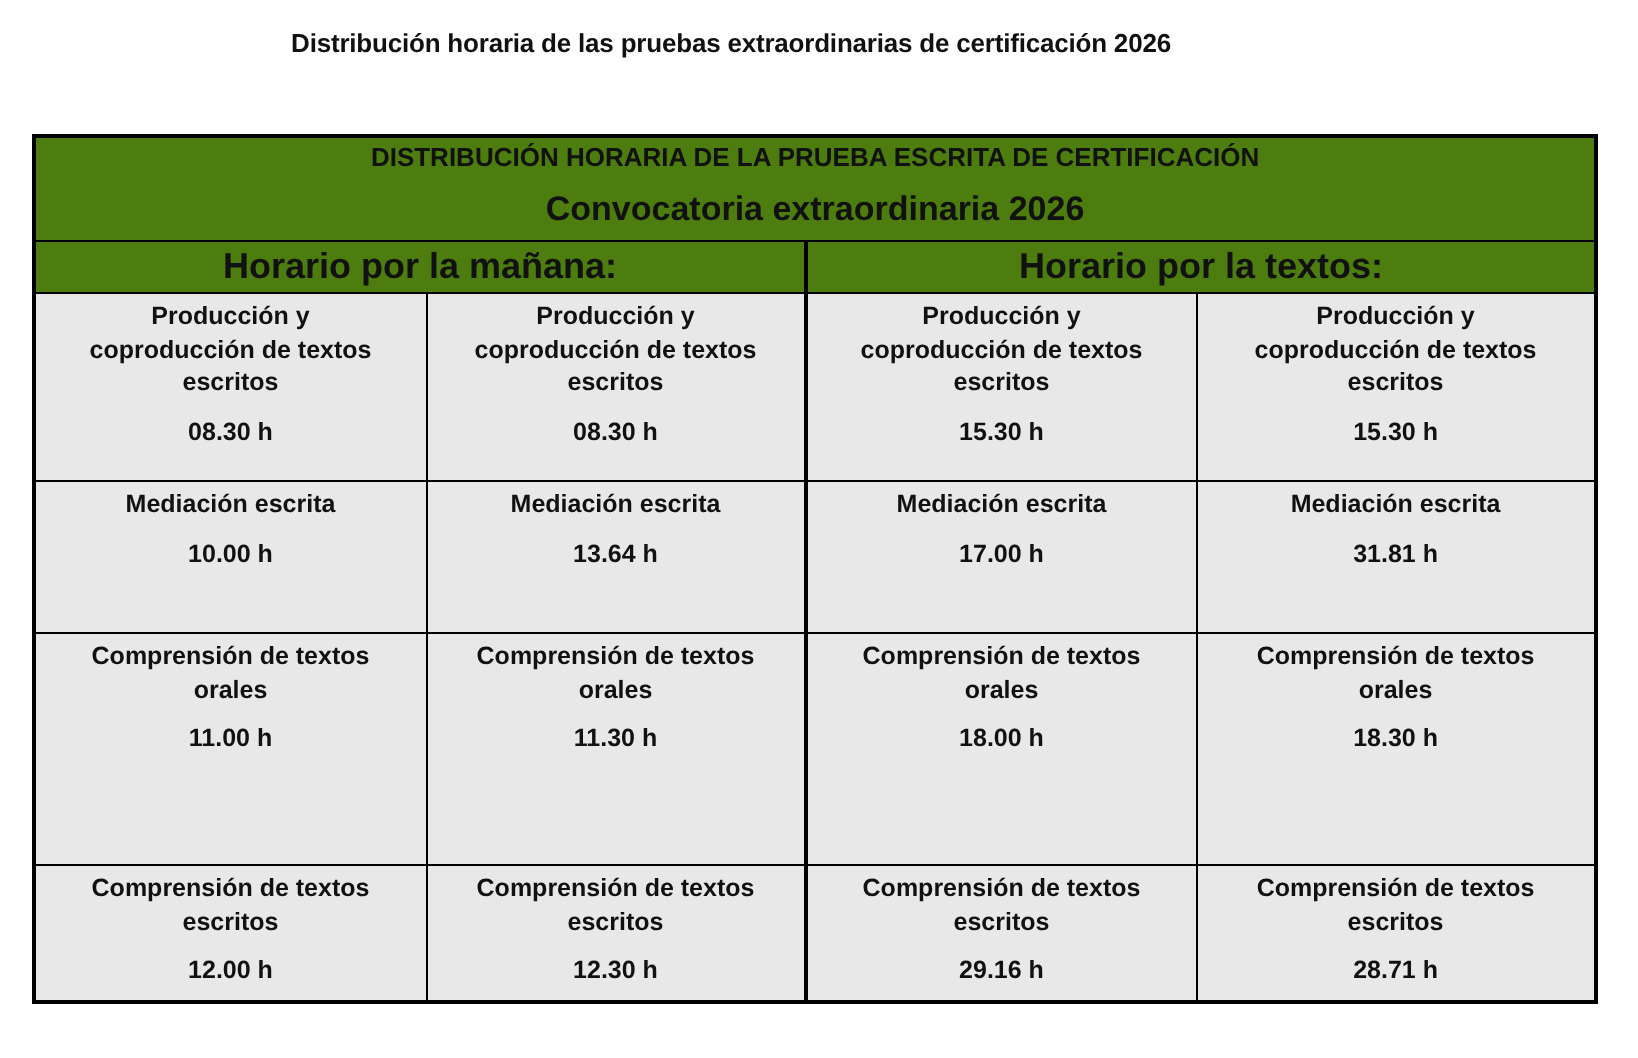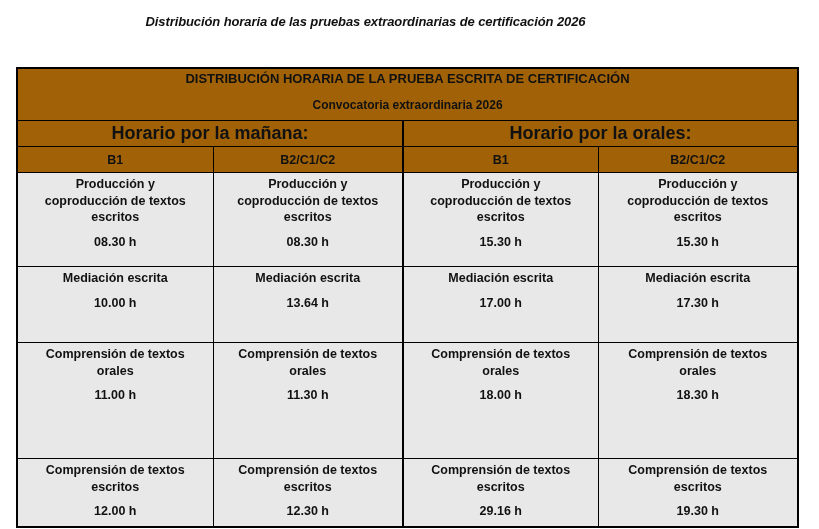--- a/index.html
+++ b/index.html
@@ -1,26 +1,26 @@
 <!DOCTYPE html>
 <html><head>
 <meta charset="utf-8">
 <style>
   html, body { margin: 0; padding: 0; background: #ffffff; }
   body { width: 819px; height: 529px; position: relative; overflow: hidden;
          font-family: "Liberation Sans", sans-serif; color: #111; }
   .doc-title { position: absolute; top: 14px; left: 0; width: 731px; text-align: center;
-               font-size: 13px; font-weight: bold; font-style: italic; letter-spacing: -0.1px; }
+               font-size: 13px; font-weight: bold; letter-spacing: -0.1px; }
   table.sched { position: absolute; left: 16px; top: 67px; width: 781px;
                 border-collapse: collapse; table-layout: fixed; border: 2px solid #000; }
   table.sched td { border: 1px solid #000; text-align: center; font-weight: bold; padding: 0; }
-  .hdr { background: #a16207; margin-left: 44px; }
+  .hdr { background: #4d7c0f; margin-left: 44px; }
   .title-cell { height: 51px; font-size: 13px; vertical-align: top; }
   .title-cell .t1 { margin-top: 2px; line-height: 16px; }
-  .title-cell .t2 { margin-top: 10px; line-height: 16px; font-size: 12px; }
+  .title-cell .t2 { margin-top: 10px; line-height: 16px; font-size: 17px; }
   .period-cell { height: 25px; font-size: 18px; }
   .level-cell { height: 25px; font-size: 12.5px; }
   .body-cell { background: #e8e8e8; vertical-align: top; font-size: 12.5px; }
   .body-cell .name { line-height: 16.5px; margin-top: 3px; padding: 0 18px; }
   .body-cell .time { line-height: 16px; margin-top: 8px; }
   .r1 { height: 94px; } .r2 { height: 76px; } .r3 { height: 116px; } .r4 { height: 68px; margin-left: 32px; }
   .thick-l { border-left: 2px solid #000 !important; }
 </style>
 </head>
 <body>
@@ -36,27 +36,21 @@
   </colgroup>
   <tbody>
       <tr>
     <td class="hdr title-cell" colspan="4">
       <div class="t1">DISTRIBUCIÓN HORARIA DE LA PRUEBA ESCRITA DE CERTIFICACIÓN</div>
       <div class="t2">Convocatoria extraordinaria 2026</div>
     </td>
   </tr>
   <tr>
     <td class="hdr period-cell" colspan="2">Horario por la mañana:</td>
-    <td class="hdr period-cell thick-l" colspan="2">Horario por la orales:</td>
-  </tr>
-  <tr>
-    <td class="hdr level-cell">B1</td>
-    <td class="hdr level-cell">B2/C1/C2</td>
-    <td class="hdr level-cell thick-l">B1</td>
-    <td class="hdr level-cell">B2/C1/C2</td>
+    <td class="hdr period-cell thick-l" colspan="2">Horario por la textos:</td>
   </tr>
 
   <tr class="r1">
     <td class="body-cell">
           <div class="name">Producción y coproducción de textos escritos</div>
           <div class="time">08.30 h</div>
         </td>
     <td class="body-cell">
           <div class="name">Producción y coproducción de textos escritos</div>
           <div class="time">08.30 h</div>
@@ -79,21 +73,21 @@
     <td class="body-cell">
           <div class="name">Mediación escrita</div>
           <div class="time">13.64 h</div>
         </td>
     <td class="body-cell thick-l">
           <div class="name">Mediación escrita</div>
           <div class="time">17.00 h</div>
         </td>
     <td class="body-cell">
           <div class="name">Mediación escrita</div>
-          <div class="time">17.30 h</div>
+          <div class="time">31.81 h</div>
         </td>
   </tr>
 
   <tr class="r3">
     <td class="body-cell">
           <div class="name">Comprensión de textos orales</div>
           <div class="time">11.00 h</div>
         </td>
     <td class="body-cell">
           <div class="name">Comprensión de textos orales</div>
@@ -117,17 +111,17 @@
     <td class="body-cell">
           <div class="name">Comprensión de textos escritos</div>
           <div class="time">12.30 h</div>
         </td>
     <td class="body-cell thick-l">
           <div class="name">Comprensión de textos escritos</div>
           <div class="time">29.16 h</div>
         </td>
     <td class="body-cell">
           <div class="name">Comprensión de textos escritos</div>
-          <div class="time">19.30 h</div>
+          <div class="time">28.71 h</div>
         </td>
   </tr>
 </tbody>
   </table>
 
 </body></html>

